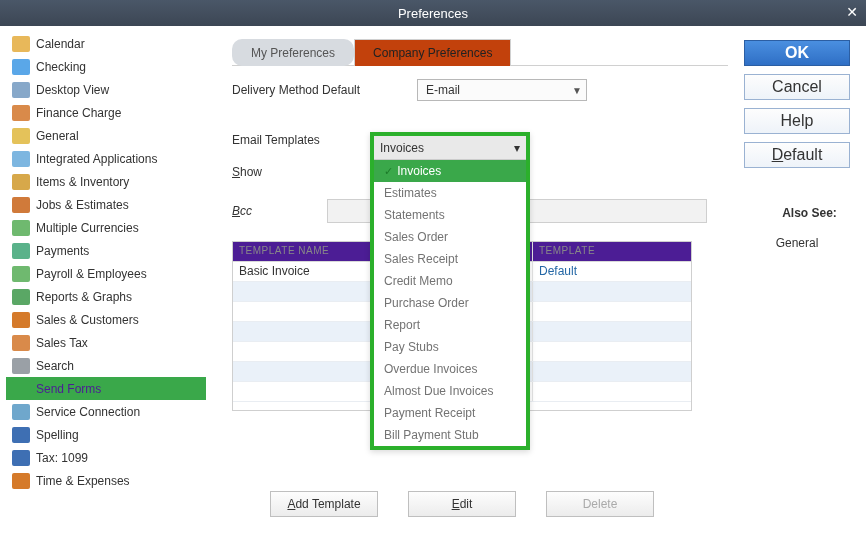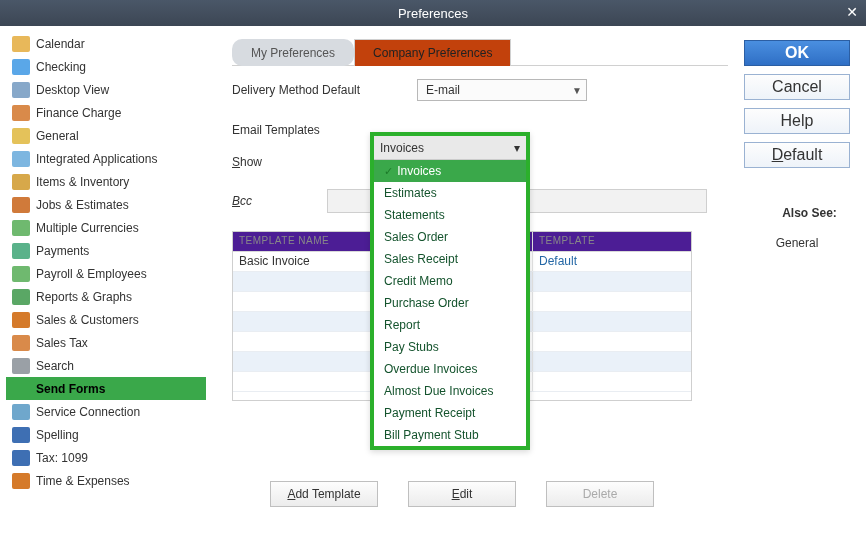--- a/index.html
+++ b/index.html
@@ -60,22 +60,21 @@
     padding: 0 4px 0 6px;
     cursor: pointer;
     white-space: nowrap;
     font-size: 12px;
   }
   .sidebar-item.selected {
     background: #4CAF50;
     background: #3aa64a;
     background: #3fbf3f;
     background: #3bb24a;
-    color: #000000;
-    font-weight: bold;
+    color: #4c1d95;
   }
   .sidebar-item.selected { background:#3aa84a; }
   .side-icon {
     width: 18px;
     height: 16px;
     display: inline-block;
     margin-right: 6px;
     border-radius: 2px;
   }
   .scrollbar-fake {
@@ -219,21 +218,21 @@
     display:flex; align-items:center; justify-content:space-between;
     padding: 0 6px 0 6px;
     font-size:12px;
   }
   .dropdown-item {
     height: 22px;
     padding: 0 10px;
     display:flex; align-items:center;
     font-size: 12px;
     cursor:pointer;
-    color:#14532d;
+    color:#737373;
   }
   .dropdown-item.highlight {
     background: #3aa84a;
     color: #fff;
   }
   .dropdown-check { color:#1c7a29; margin-right:4px; font-size:11px; }
   
   .right-pane {
     width: 118px;
     display:flex;
@@ -378,21 +377,21 @@
       </div>
 
       <div class="form-row">
         <label>Delivery Method Default</label>
         <div class="combo">
           <span>E-mail</span>
           <span class="arrow">▼</span>
         </div>
       </div>
 
-      <div class="form-row" style="margin-top:22px;">
+      <div class="form-row" style="margin-top:32px;">
         <label>Email Templates</label>
       </div>
 
       <div class="form-row" style="margin-top:18px;">
         <label><span class="u">S</span>how</label>
       </div>
 
       <div class="form-row" style="margin-top:20px;font-style:italic;">
         <label style="width:95px;"><span class="u">B</span>cc</label>
         <div class="bcc-input" style="width:380px;flex:none;"></div>

